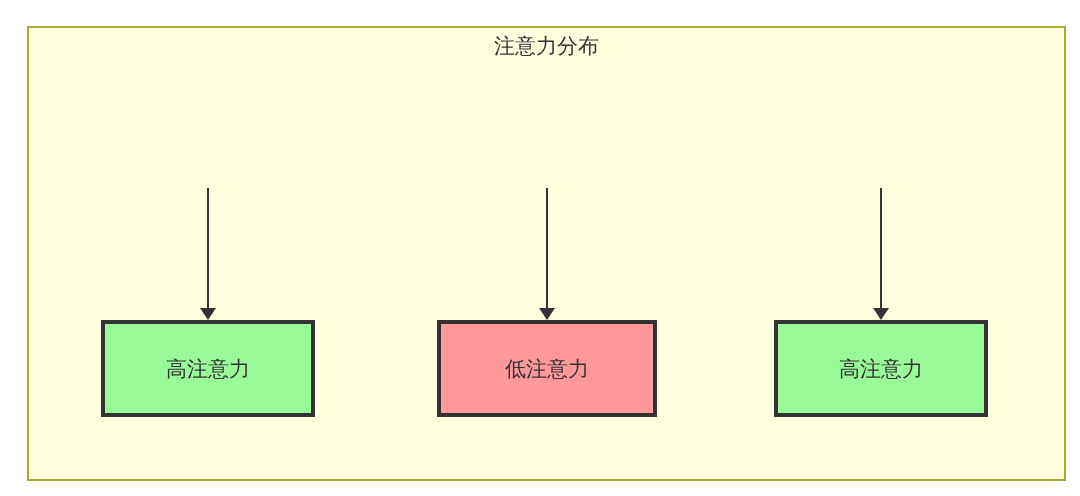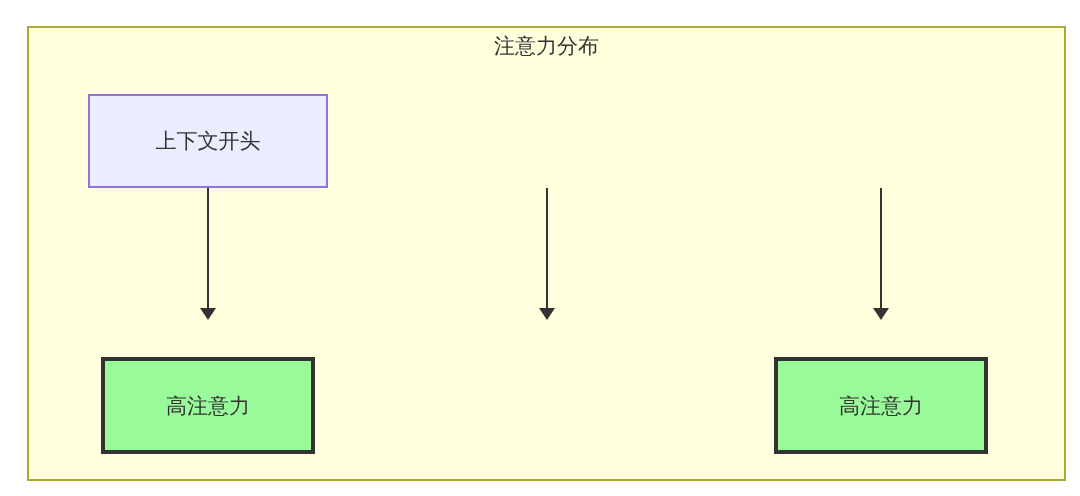--- a/index.html
+++ b/index.html
@@ -42,21 +42,20 @@
   .source-node {
     background: var(--source_fill, #ececff);
     border: 2px solid var(--source_border, #9370db);
     top: 94px;
     height: 94px;
   }
   .result-node {
     border: 4px solid var(--result_border, #333333);
     top: 320px;
     height: 97px;
-    margin-top: 37px;
   }
   .result-high { background: var(--high_fill, #99fa99); }
   .result-low  { background: var(--low_fill, #ff9999); }
 
   .n-src-0 { left: 88px;  width: 240px; }
   .n-src-1 { left: 424px; width: 246px; }
   .n-src-2 { left: 757px; width: 248px; }
   .n-res-0 { left: 101px; width: 214px; }
   .n-res-1 { left: 437px; width: 220px; }
   .n-res-2 { left: 774px; width: 214px; }
@@ -85,37 +84,37 @@
 </style>
 </head>
 <body>
 
 <div class="canvas">
 
   <div class="container"></div>
 
   <div class="diagram-title">注意力分布</div>
 
-  <div class="node source-node n-src-0">
-    <span>上下文开头</span>
-  </div>
 
   <div class="e-0">
     <div class="edge-line"></div>
     <div class="edge-head"></div>
   </div>
   <div class="e-1">
     <div class="edge-line"></div>
     <div class="edge-head"></div>
   </div>
   <div class="e-2">
     <div class="edge-line"></div>
     <div class="edge-head"></div>
   </div>
 
   <div class="node result-node result-high n-res-0">
     <span>高注意力</span>
   </div>
+  <div class="node result-node result-low n-res-1">
+    <span>低注意力</span>
+  </div>
   <div class="node result-node result-high n-res-2">
     <span>高注意力</span>
   </div>
 
 </div>
 
 </body></html>

